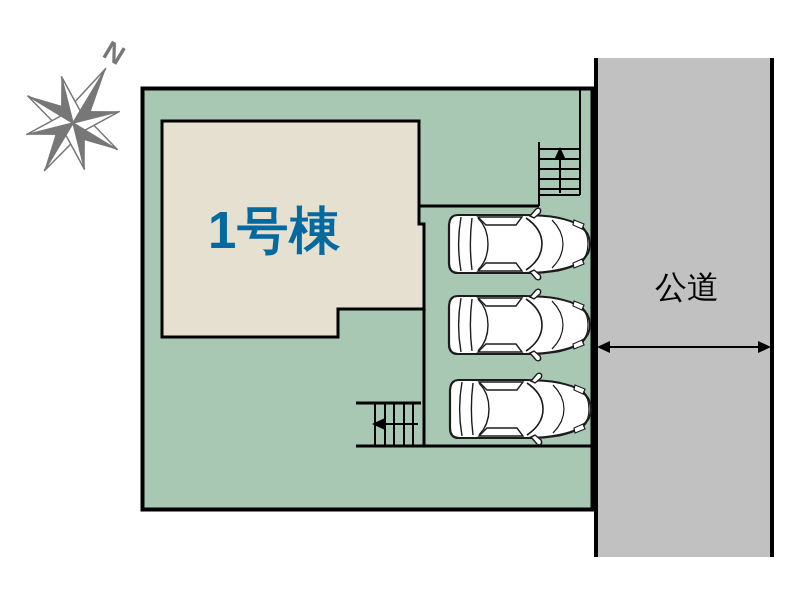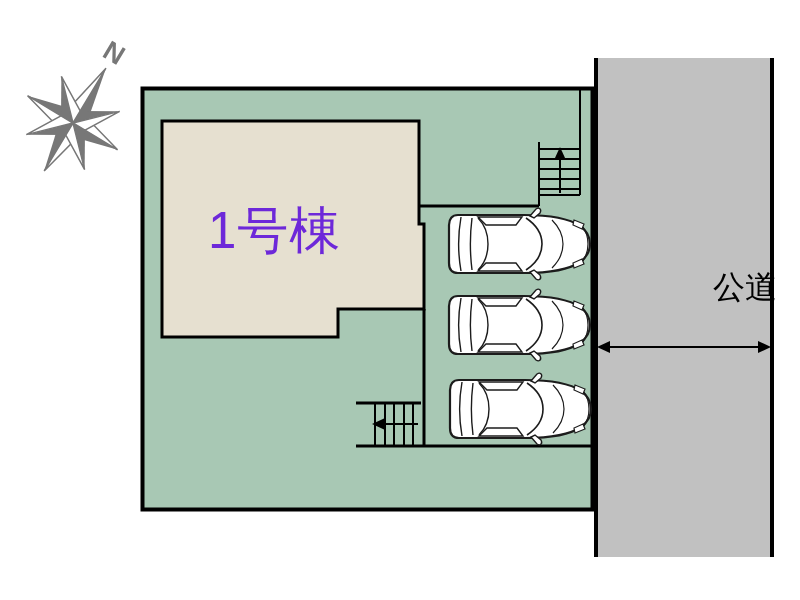--- a/index.html
+++ b/index.html
@@ -2,22 +2,22 @@
 <html><head>
 <meta charset="utf-8">
 <style>
   html,body{margin:0;padding:0;}
   body{width:800px;height:600px;background:#ffffff;overflow:hidden;
        font-family:"Liberation Sans","DejaVu Sans",sans-serif;}
   #stage{position:relative;width:800px;height:600px;background:#ffffff;}
   #plan-svg{position:absolute;left:0;top:0;}
   symbol{overflow:visible;}
   .label{position:absolute;color:#000;white-space:nowrap;}
-  #building-label{left:208px;top:197px;font-size:51px;font-weight:normal;color:#6d28d9;letter-spacing:1px;}
-  #road-label{left:597px;top:268px;width:180px;text-align:right;font-size:32px;line-height:39px;color:#000;}
+  #building-label{left:208px;top:197px;font-size:51px;font-weight:bold;color:#0369a1;letter-spacing:1px;}
+  #road-label{left:597px;top:268px;width:180px;text-align:center;font-size:32px;line-height:39px;color:#000;}
   #north-label{left:104px;top:38px;font-size:27px;font-weight:bold;color:#777777;
                transform:rotate(31deg);transform-origin:center;}
 </style>
 </head>
 <body>
 
 <div id="stage">
 
   <svg id="plan-svg" width="800" height="600" viewBox="0 0 800 600">
 

